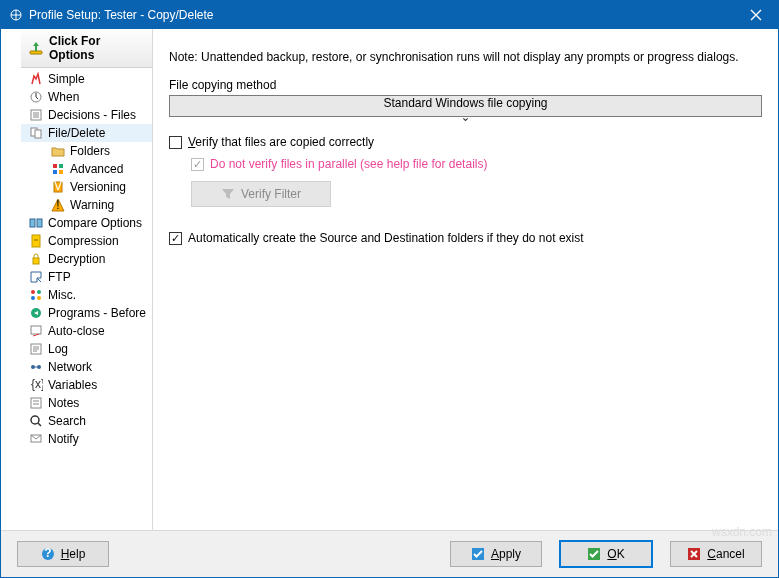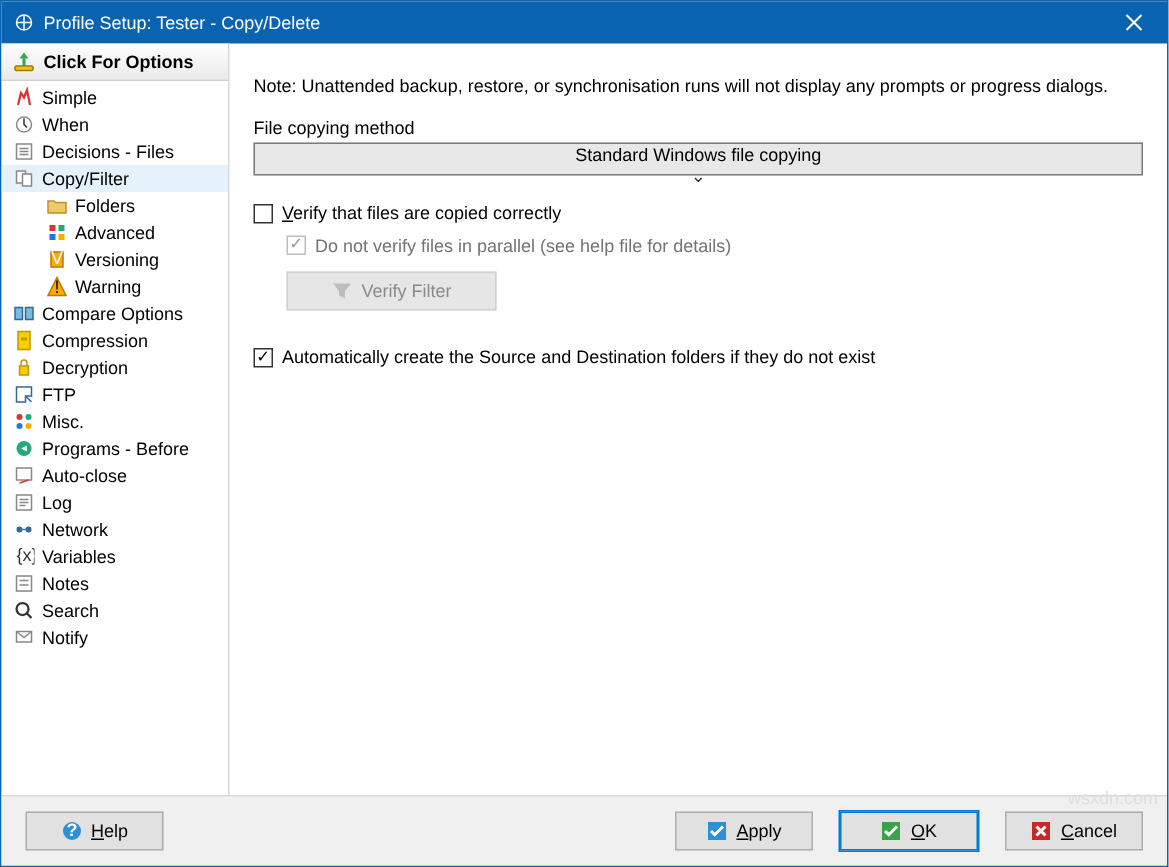--- a/index.html
+++ b/index.html
@@ -3,37 +3,37 @@
 <meta charset="utf-8">
 <style>
 * { box-sizing: border-box; font-family: "Segoe UI", Tahoma, sans-serif; font-size: 12px; }
 body { margin: 0; background: #fff; }
 .window { width: 779px; height: 578px; border: 1px solid #0a63b0; display: flex; flex-direction: column; }
 .titlebar { background: #0a63b0; color: #fff; height: 28px; display: flex; align-items: center; padding: 0 0 0 8px; }
 .titlebar .app-icon { width: 14px; height: 14px; margin-right: 6px; display: inline-block; }
 .titlebar .title { flex: 1; font-size: 12px; }
 .titlebar .close { width: 44px; height: 28px; display: flex; align-items: center; justify-content: center; cursor: default; }
 .body { flex: 1; display: flex; overflow: hidden; }
-.sidebar { width: 152px; border-right: 1px solid #d9d9d9; display: flex; flex-direction: column; background: #fff; }
+.sidebar { width: 152px; border-right: 1px solid #d9d9d9; display: flex; flex-direction: column; background: #fff; padding-left: 20px; }
 .options-hdr { background: linear-gradient(#fefefe,#eaeaea); border-bottom: 1px solid #d0d0d0; padding: 5px 8px; display: flex; align-items: center; font-weight: bold; gap: 6px; }
 .tree { flex: 1; overflow: auto; padding: 2px 0; }
 .tree-item { display: flex; align-items: center; padding: 1px 6px 1px 8px; gap: 5px; cursor: default; height: 18px; }
 .tree-item.sub { padding-left: 30px; }
 .tree-item.selected { background: #e5f1fb; }
 .tree-item .lbl { white-space: nowrap; }
 .ico { width: 14px; height: 14px; flex-shrink: 0; display: inline-flex; align-items: center; justify-content: center; }
 .main { flex: 1; padding: 21px 16px; color: #000; }
 .note { margin-bottom: 14px; }
 .group-label { margin-bottom: 3px; }
 .dropdown { width: 100%; height: 22px; border: 1px solid #7a7a7a; background: #e8e8e8; display: flex; align-items: center; padding: 0 6px; justify-content: space-between; flex-direction: column; }
 .dropdown .chev { color: #333; }
 .chk-row { display: flex; align-items: flex-end; gap: 6px; margin-top: 18px; }
 .chk { width: 13px; height: 13px; border: 1px solid #333; display: inline-flex; align-items: center; justify-content: center; background: #fff; }
 .chk.checked::after { content: "✓"; font-size: 11px; color: #000; line-height: 1; }
-.sub-chk { margin: 8px 0 0 22px; display: flex; align-items: flex-start; gap: 6px; color: #737373; }
+.sub-chk { margin: 8px 0 0 22px; display: flex; align-items: flex-end; gap: 6px; color: #ec4899; }
 .sub-chk .chk { border-color: #bdbdbd; color: #bdbdbd; }
 .sub-chk .chk.checked::after { color: #9a9a9a; }
 .vbtn { margin: 10px 0 0 22px; width: 140px; height: 26px; background: #e6e6e6; border: 1px solid #d0d0d0; color: #8a8a8a; display: flex; align-items: center; justify-content: center; gap: 6px; text-align: center; }
 .footer { border-top: 1px solid #d9d9d9; padding: 10px 16px; display: flex; align-items: center; background: #f0f0f0; }
 .footer .spacer { flex: 1; }
 .btn { min-width: 92px; height: 26px; border: 1px solid #adadad; background: #e1e1e1; display: inline-flex; align-items: center; justify-content: center; gap: 6px; margin-left: 18px; cursor: default; padding: 0 14px; }
 .btn.default { border: 1px solid #0078d7; box-shadow: 0 0 0 1px #0078d7; }
 .btn .u { text-decoration: underline; }
 .watermark { position: absolute; right: 6px; bottom: 38px; color: #ddd; font-size: 12px; pointer-events:none;}
 .window { position: relative; }
@@ -97,21 +97,21 @@
             </span>
             <span class="lbl">Decisions - Files</span>
           </div>
           <div class="tree-item selected">
             <span class="ico">
               <svg viewBox="0 0 14 14">
                 <rect x="2" y="2" width="6" height="8" fill="#fff" stroke="#888"></rect>
                 <rect x="6" y="4" width="6" height="8" fill="#fff" stroke="#888"></rect>
               </svg>
             </span>
-            <span class="lbl">Copy/Filter</span>
+            <span class="lbl">File/Delete</span>
           </div>
           <div class="tree-item sub">
             <span class="ico">
               <svg viewBox="0 0 14 14">
                 <path d="M1 4h4l1 1h7v7H1z" fill="#f2c967" stroke="#b8902f"></path>
               </svg>
             </span>
             <span class="lbl">Folders</span>
           </div>
           <div class="tree-item sub">

